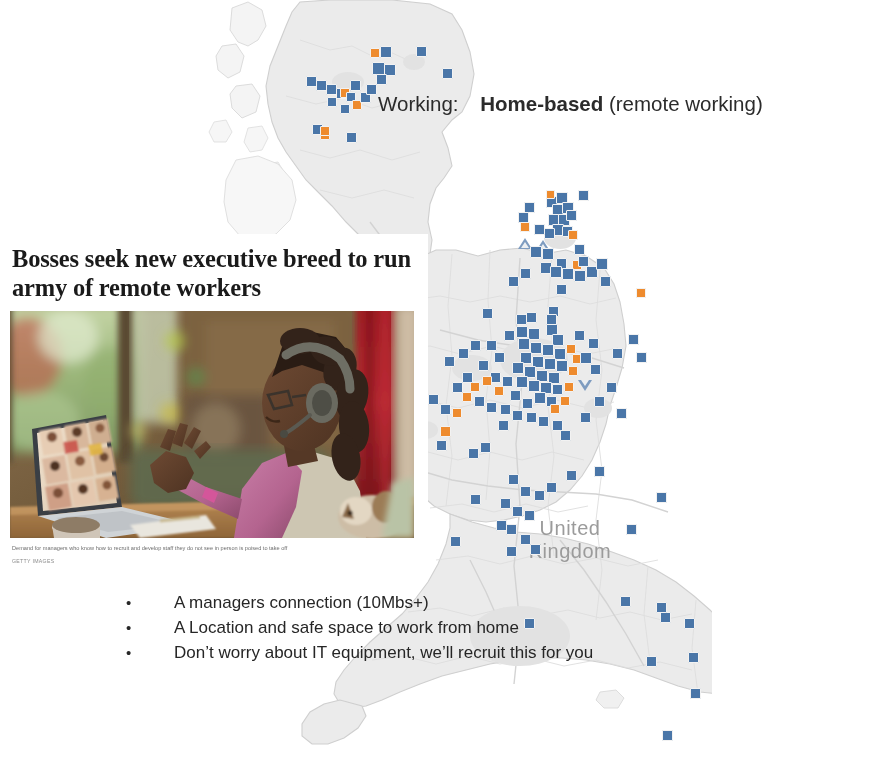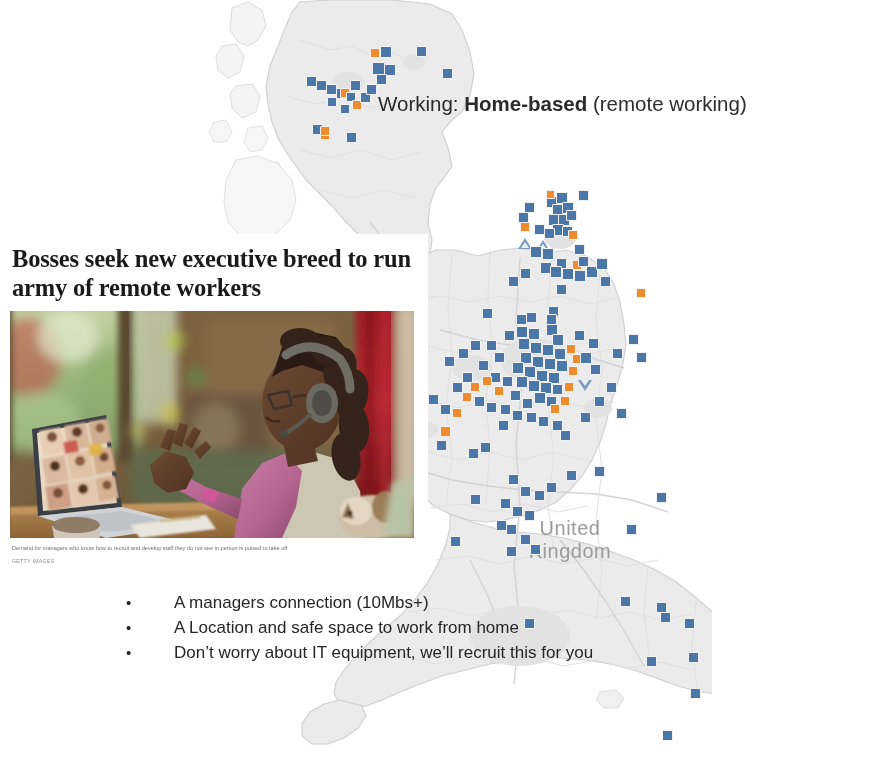--- a/index.html
+++ b/index.html
@@ -94,21 +94,21 @@
     left: 378px;
     top: 88px;
     width: 500px;
     font-family: "Liberation Sans", sans-serif;
     font-size: 20.5px;
     line-height: 31px;
     color: #2b2b2b;
     white-space: nowrap;
   }
   #job-details .row { display: block; }
-  #job-details b { font-weight: bold; }
+  #job-details b { font-weight: bold; margin-left: 16px; }
 
   
   #news-card {
     position: absolute;
     left: 0px;
     top: 234px;
     width: 428px;
     height: 344px;
     background: #ffffff;
     overflow: hidden;

